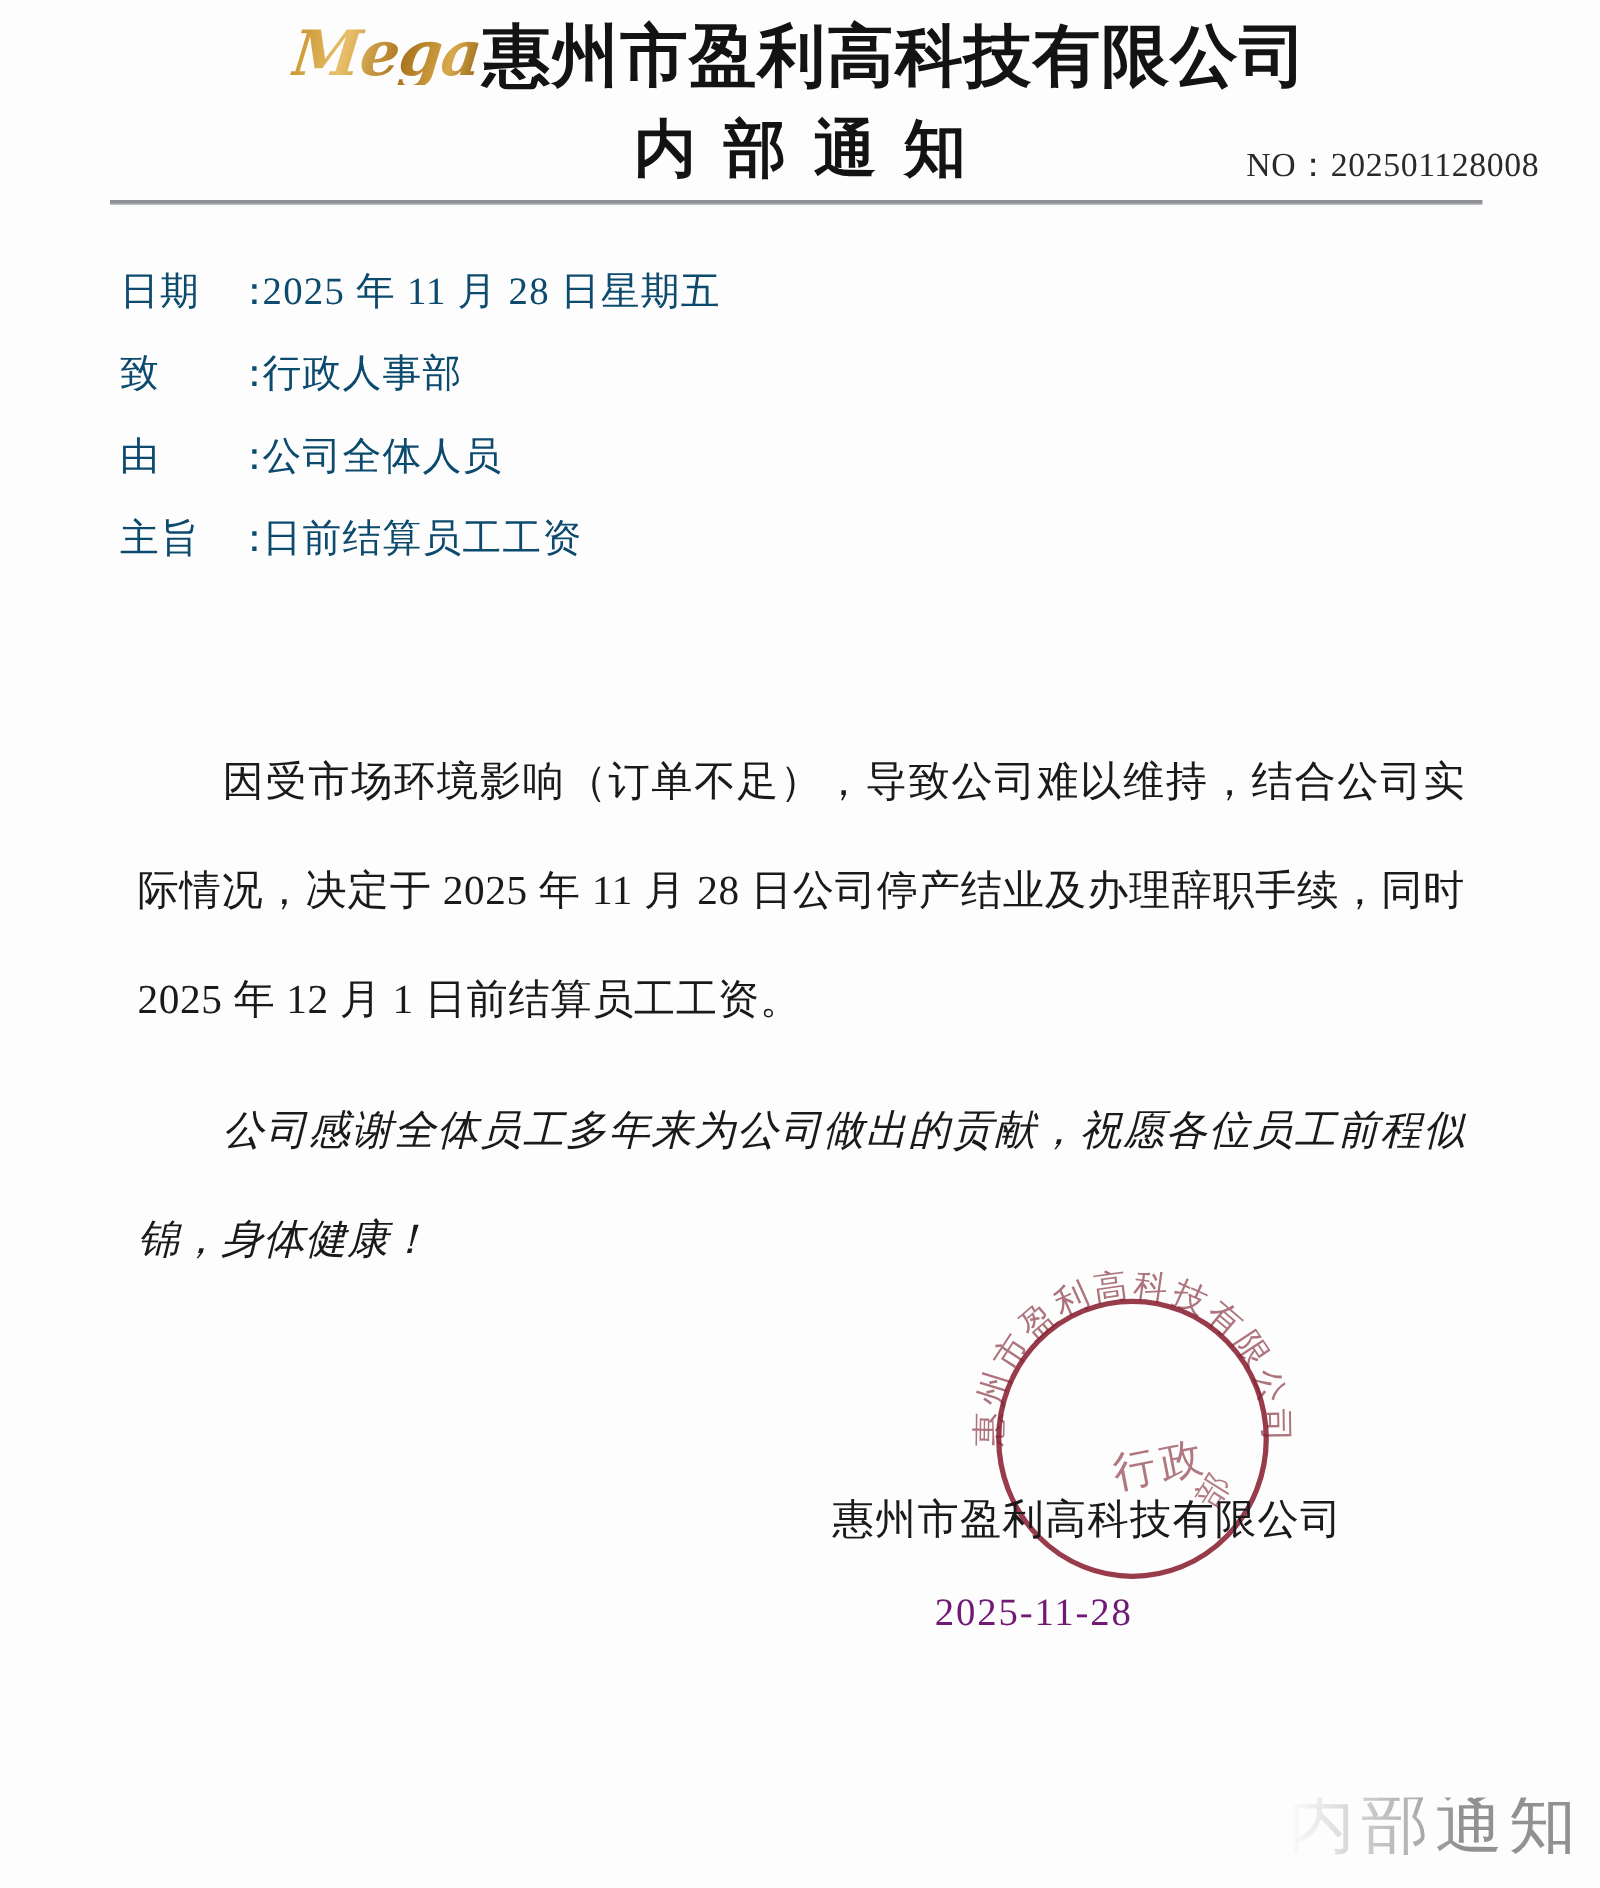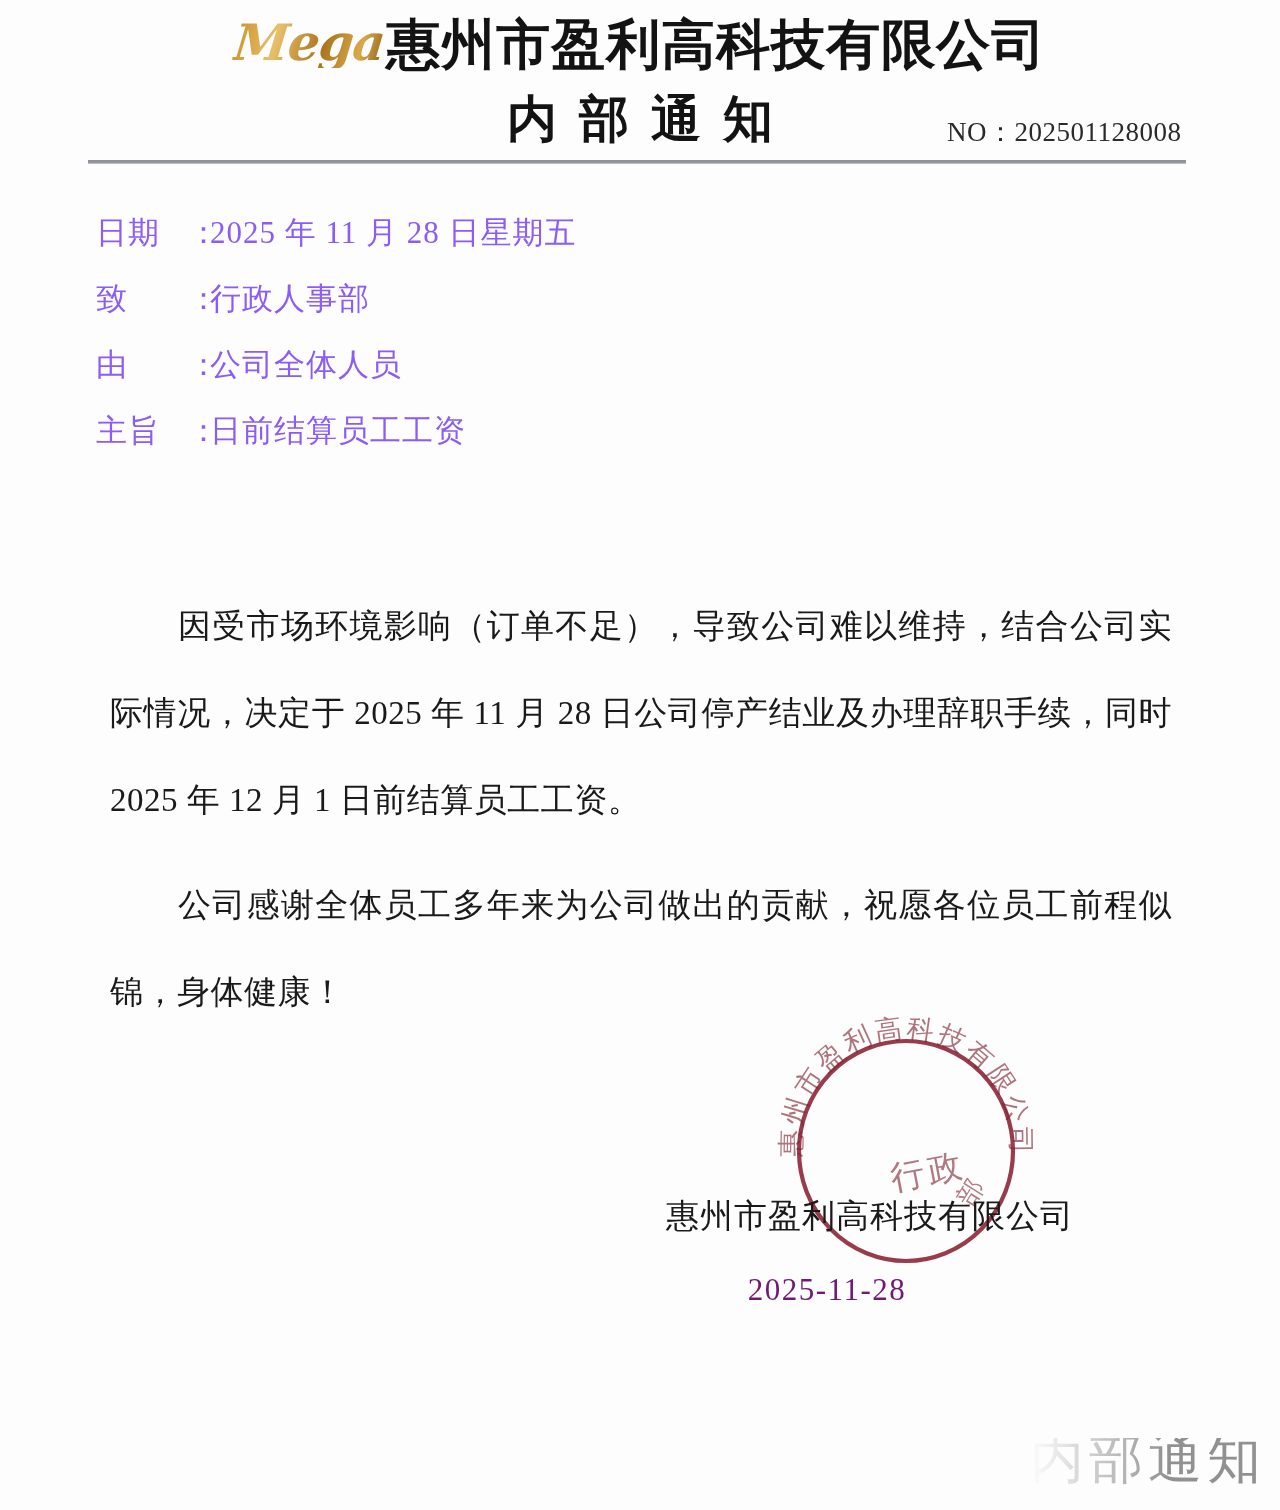--- a/index.html
+++ b/index.html
@@ -73,21 +73,21 @@
     font-size: 50px;
     font-weight: 700;
     letter-spacing: 22px;
     text-indent: 22px;
     line-height: 1.08;
     color: #131313;
   }
 
   .doc-no {
     position: absolute;
-    left: 947px;
+    left: 997px;
     top: 22px;
     font-size: 27px;
     letter-spacing: 0.5px;
     color: #2a2a2a;
     white-space: nowrap;
   }
 
   .rule {
     position: absolute;
     left: 88px;
@@ -103,21 +103,21 @@
     left: 96px;
     top: 212px;
     width: 900px;
   }
 
   .meta-row {
     display: flex;
     align-items: baseline;
     height: 66px;
     font-size: 31px;
-    color: #8b5cf6;
+    color: #0c4a6e;
     white-space: nowrap;
   }
 
   .meta-label {
     display: inline-block;
     width: 92px;
     letter-spacing: 1px;
   }
 
   .meta-label.spaced {
@@ -147,20 +147,21 @@
     text-indent: 68px;
     text-align: justify;
     text-justify: inter-ideograph;
     letter-spacing: 0.5px;
     color: #1a1a1a;
     margin: 18px;
   }
 
   .para + .para {
     margin-top: 16px;
+    font-style: italic;
   }
 
   
   .signature {
     position: absolute;
     left: 560px;
     top: 1195px;
     width: 620px;
     text-align: center;
   }

